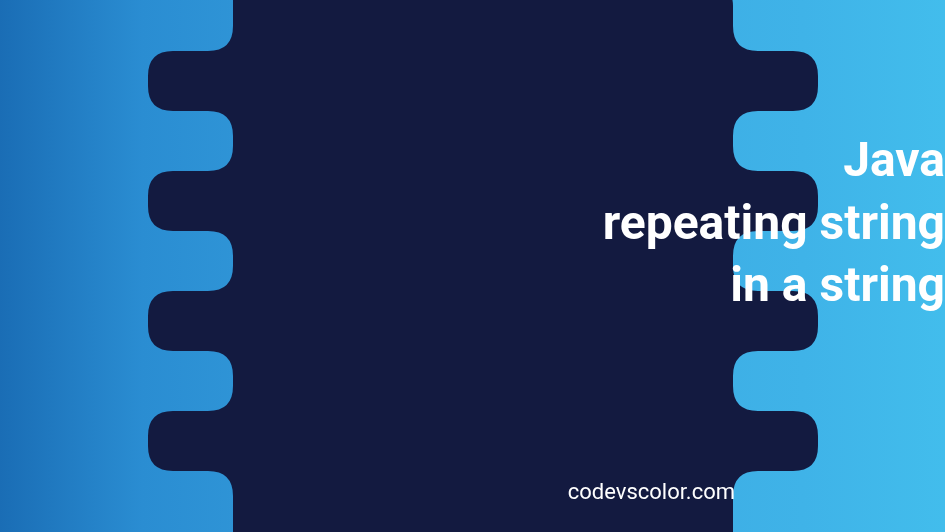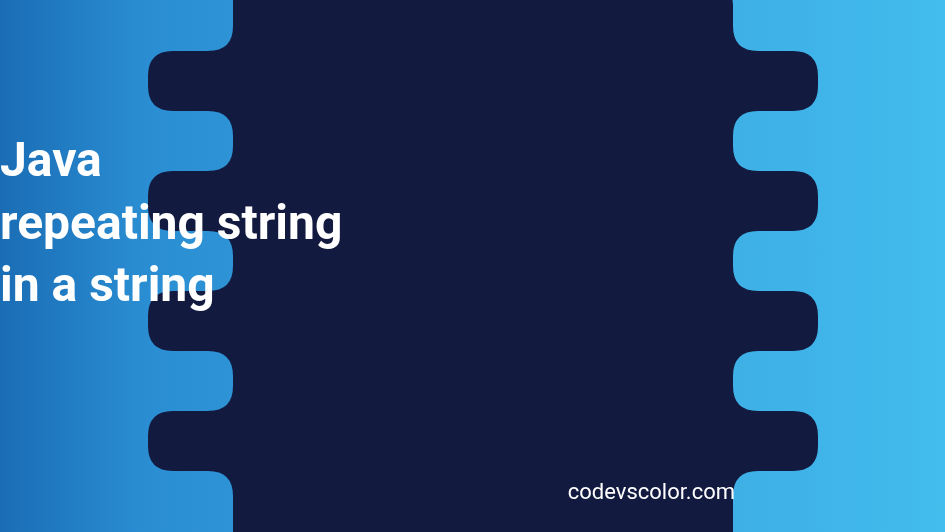--- a/index.html
+++ b/index.html
@@ -41,21 +41,21 @@
     }
     
     .title-text {
       position: absolute;
       top: 42%;
       left: 50%;
       transform: translate(-50%, -50%);
       color: #ffffff;
       font-size: 48px;
       font-weight: 700;
-      text-align: left;
+      text-align: right;
       line-height: 1.3;
       width: 100%;
     }
     
     .title-line {
       display: block;
     }
     
     .watermark {
       position: absolute;

